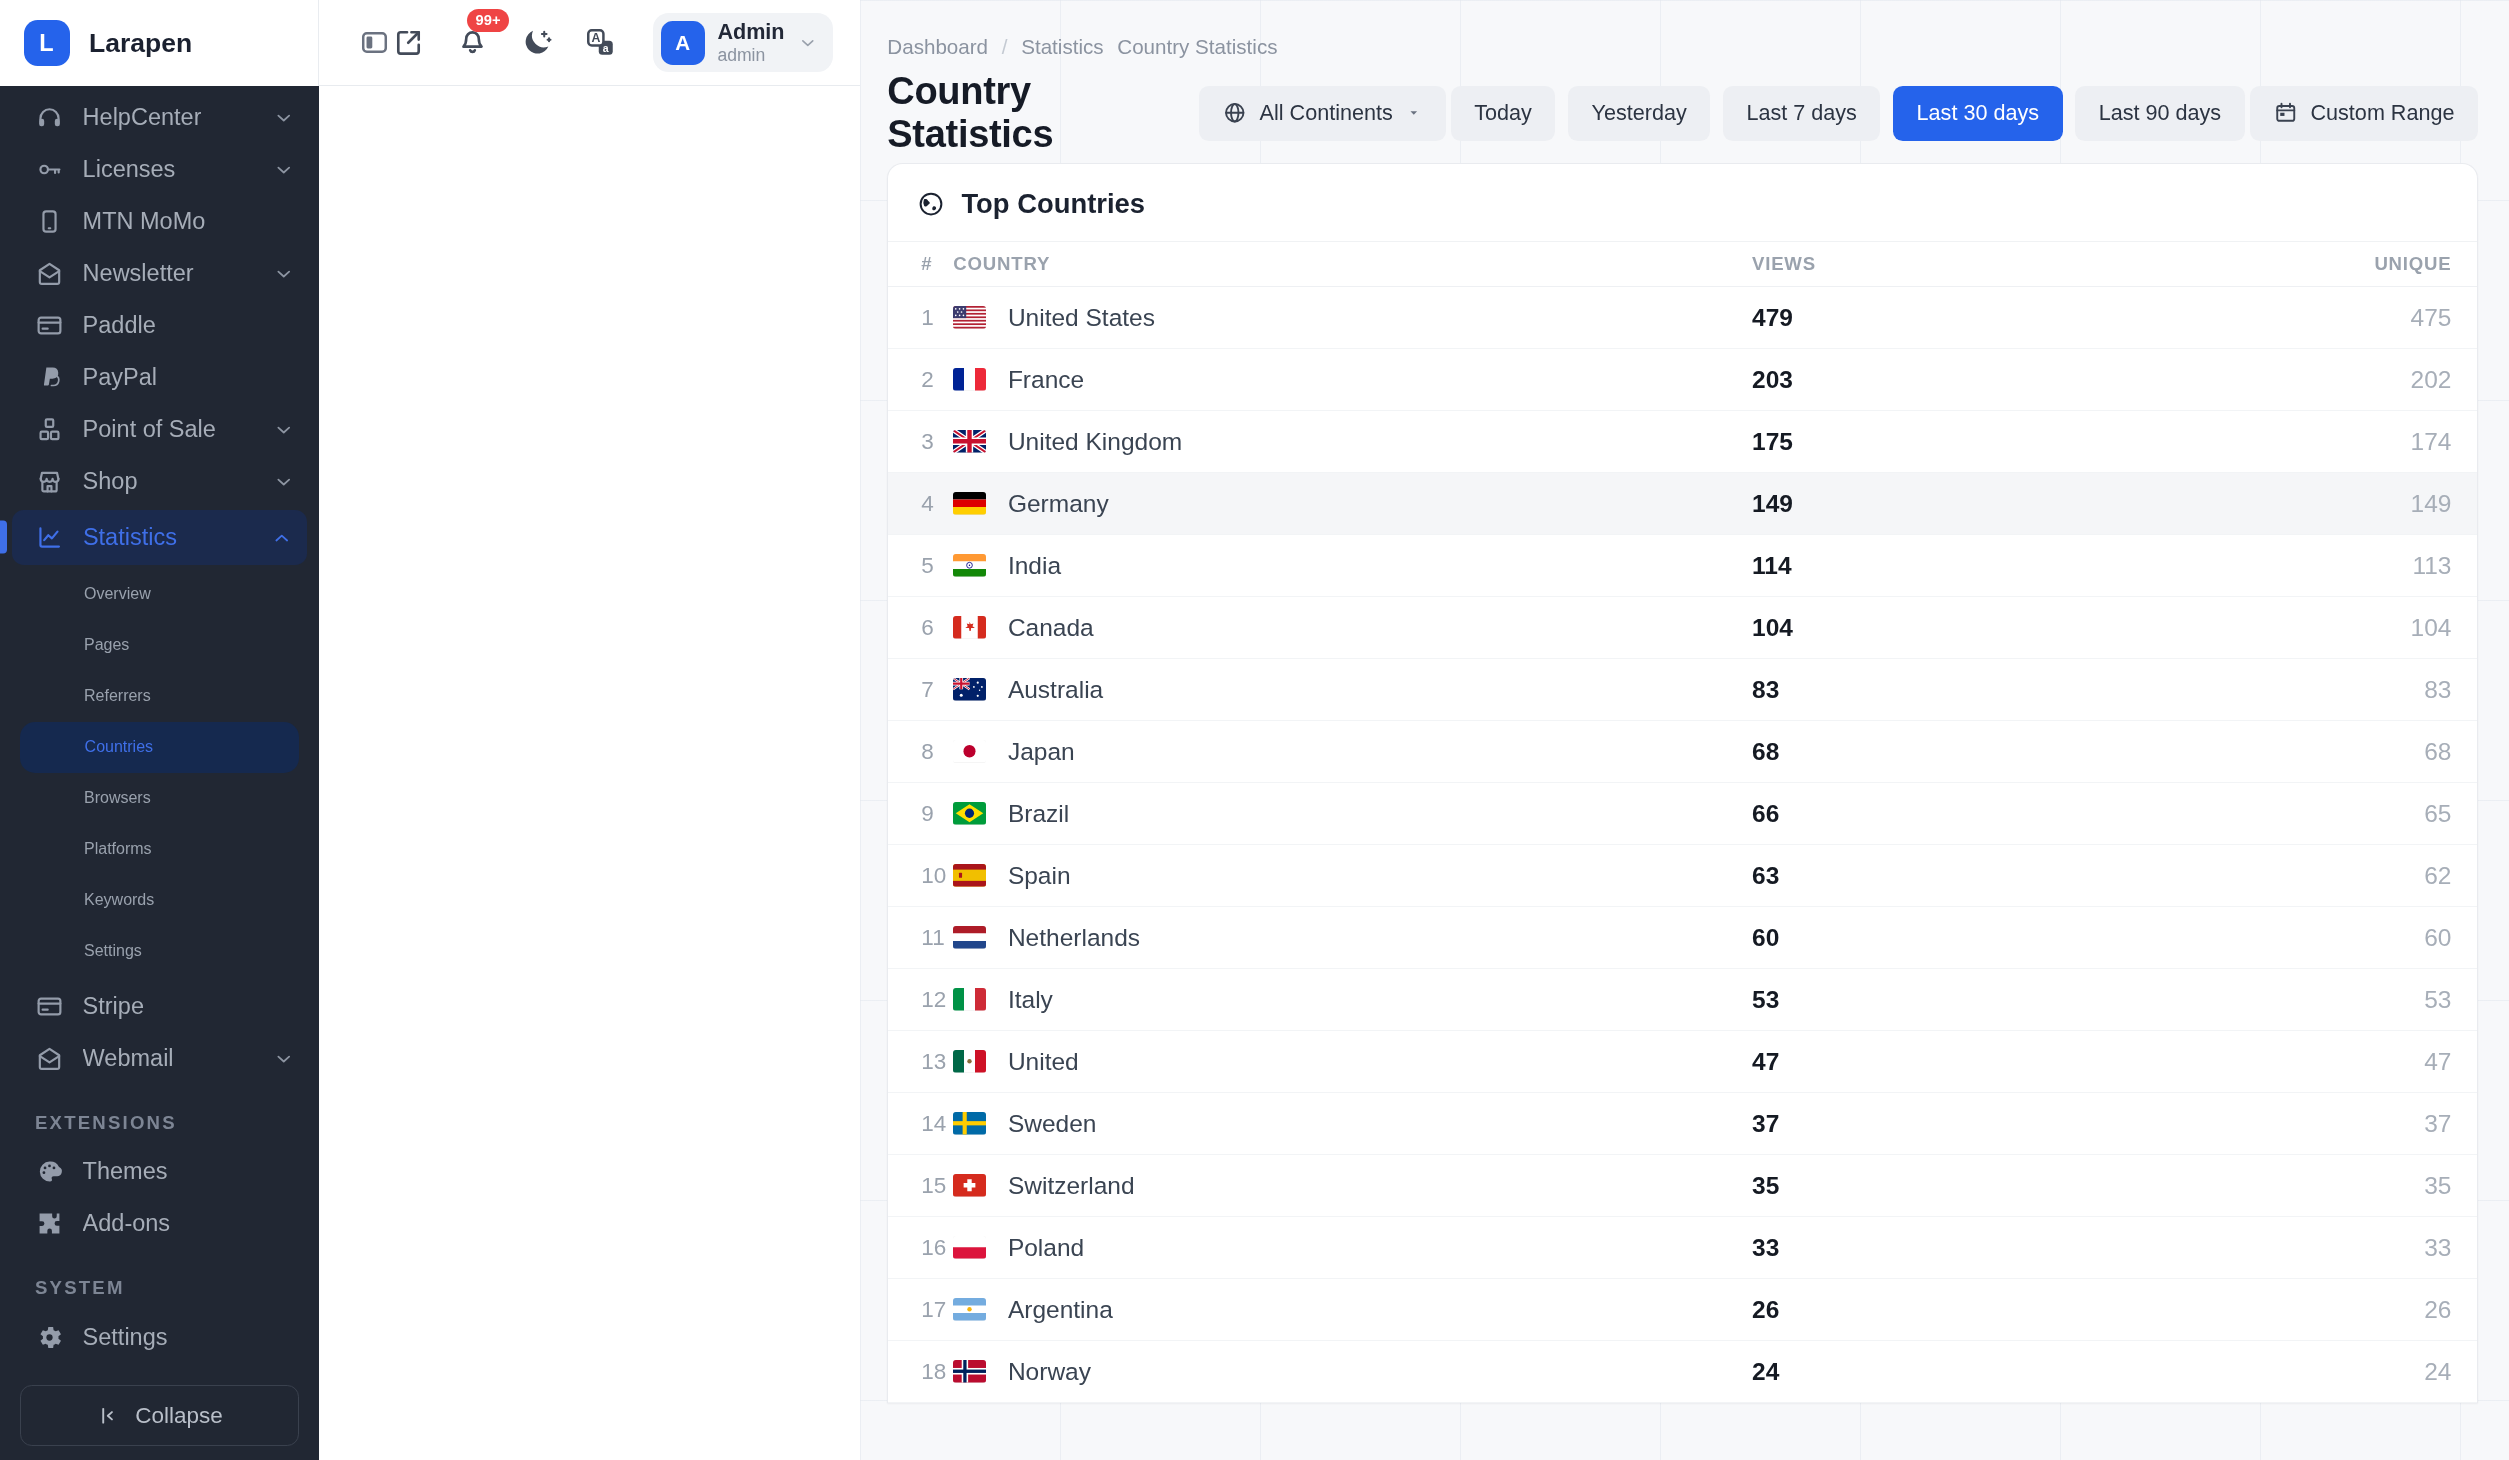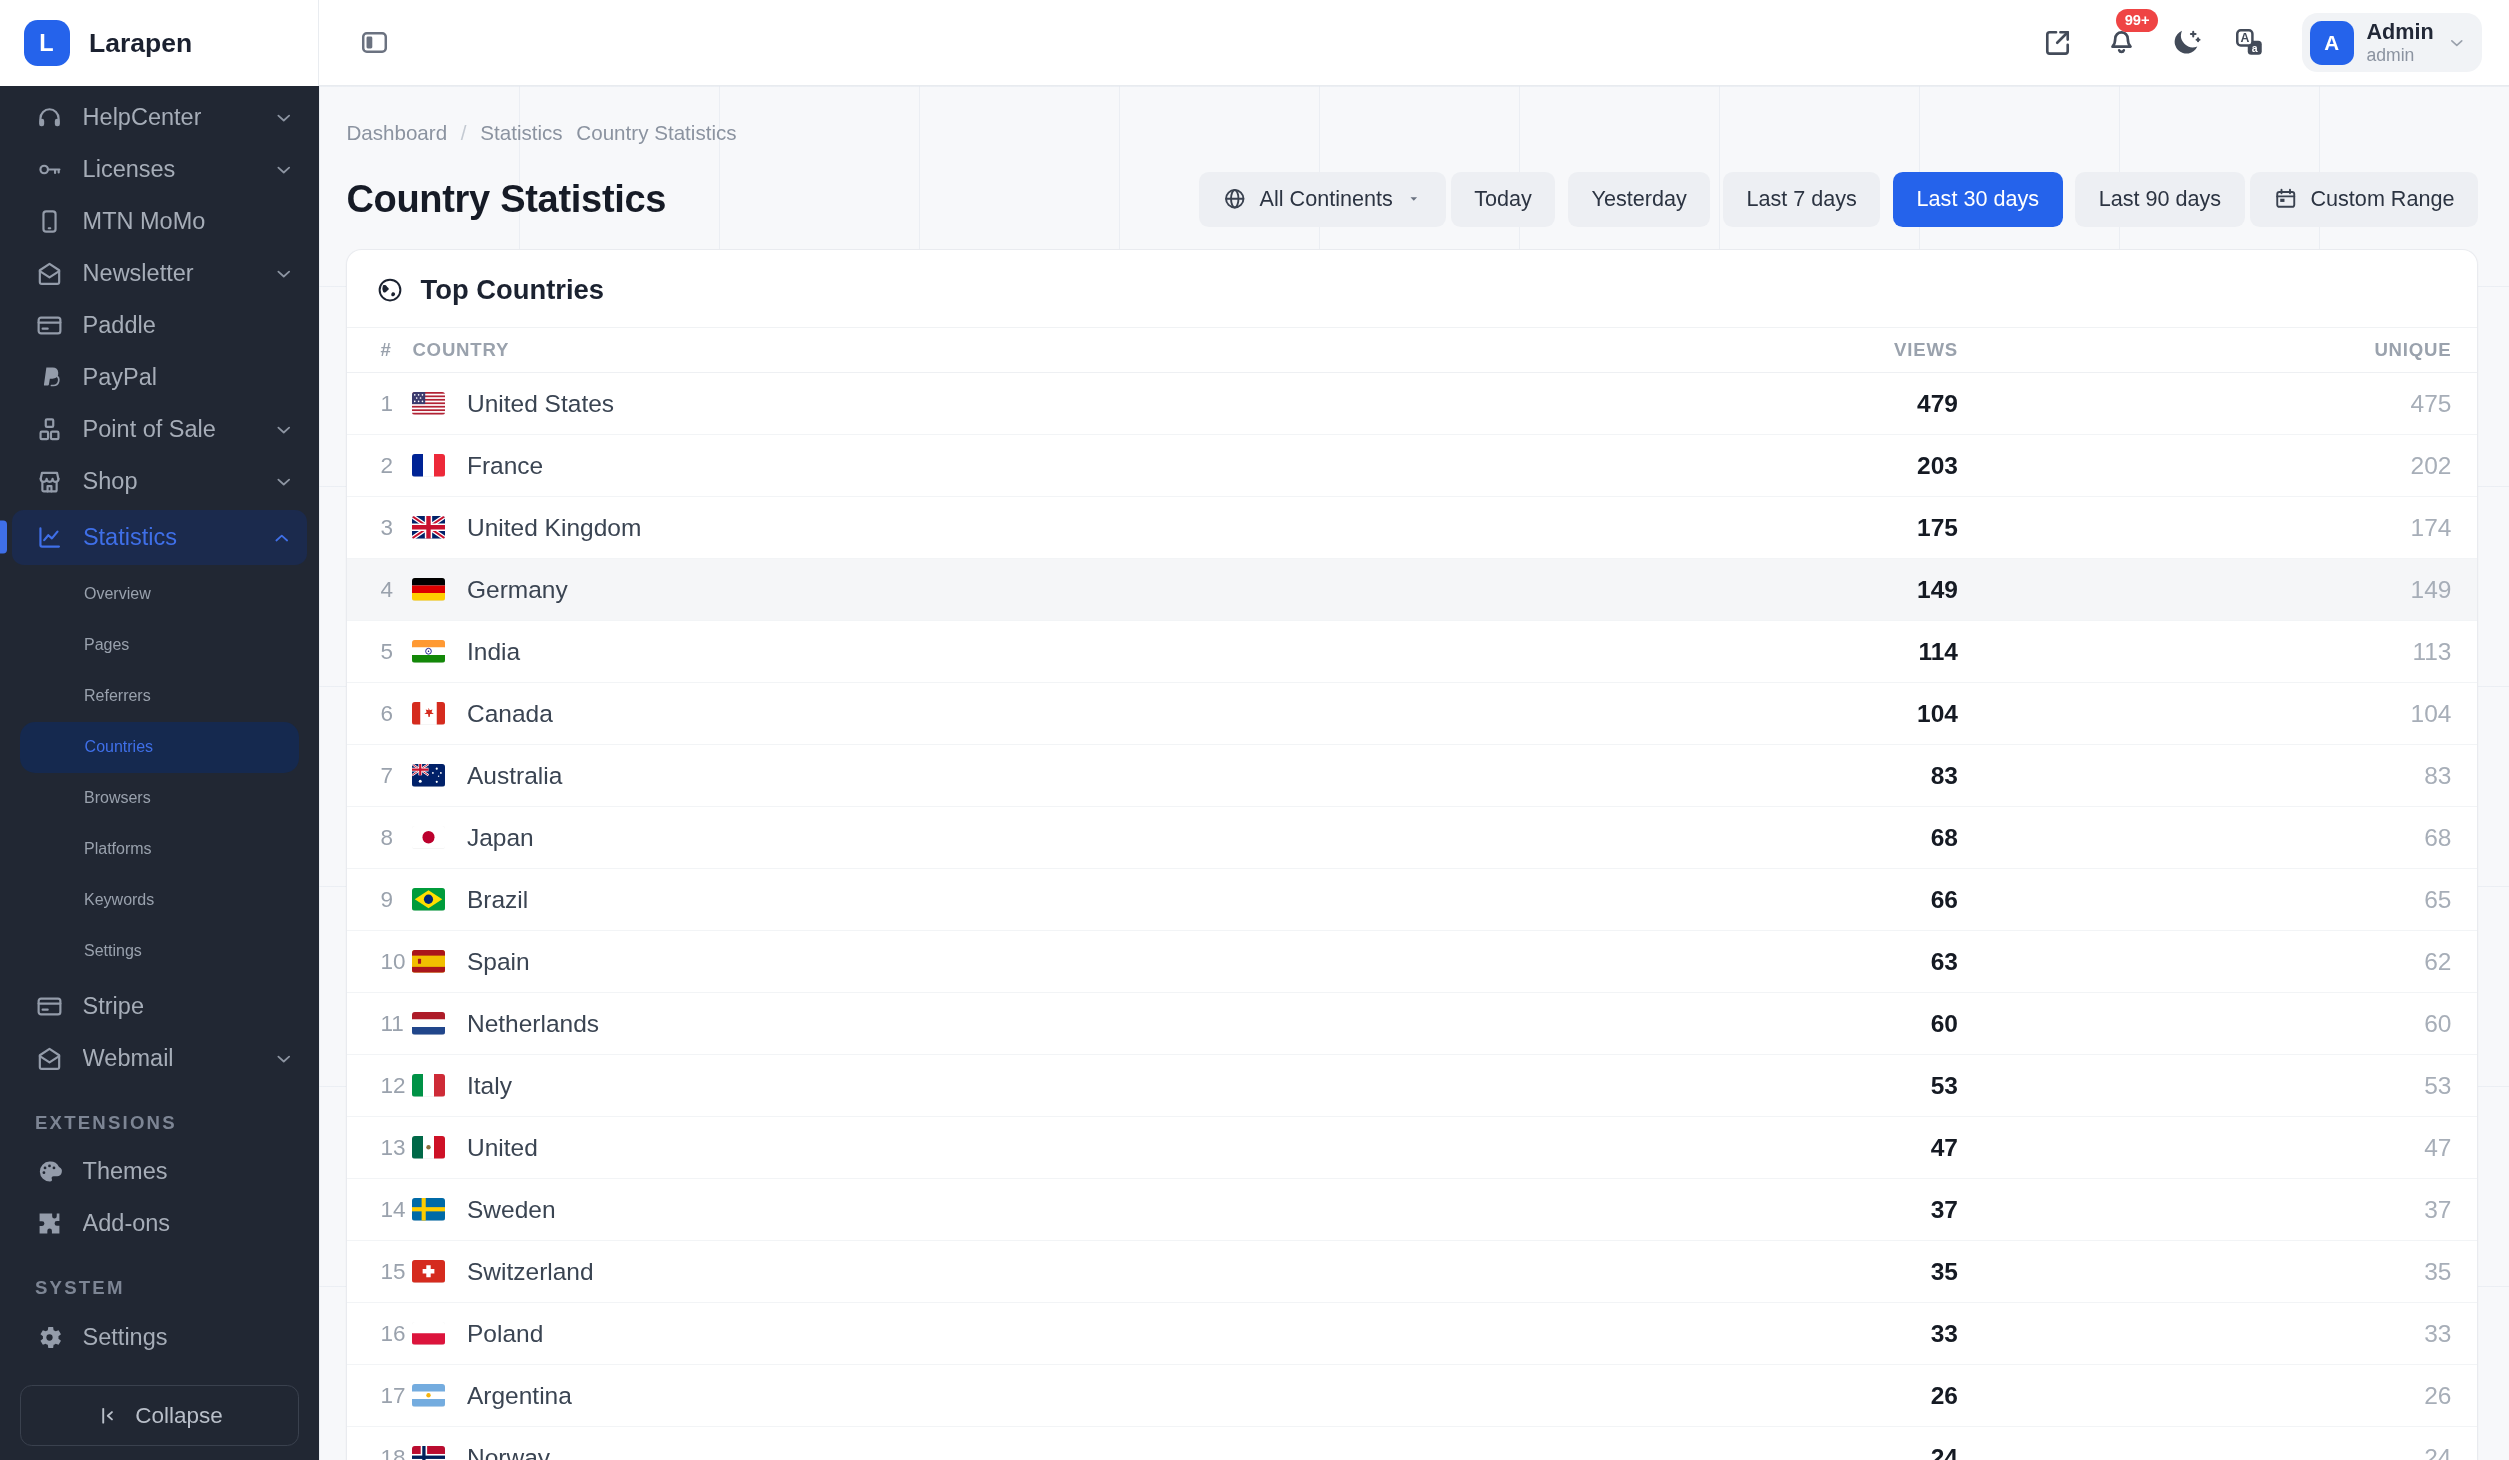--- a/index.html
+++ b/index.html
@@ -24,21 +24,21 @@
   .active-notch{position:absolute;left:-11.8px;top:50%;transform:translateY(-50%);width:6.9px;height:33px;border-radius:0 3.9px 3.9px 0;background:#3f6fe8;}
   .submenu{padding:2px 0 3.9px;}
   .sub-item{height:51px;display:flex;align-items:center;padding-left:84px;color:#99a1ad;font-size:16px;cursor:pointer;}
   .sub-item.active{background:#15294f;color:#3f6fe8;border-radius:15px;margin:0 19.6px;padding-left:65px;}
   .section-label{padding:27.4px 0 11.8px 35px;font-size:18.6px;letter-spacing:2.2px;color:#7d8594;font-weight:700;}
   .collapse-btn{margin:15.7px 19.6px 13.7px;height:61px;border:1px solid #3a414e;border-radius:11.8px;display:flex;align-items:center;justify-content:center;gap:13.7px;color:#b9bfc9;font-size:22.5px;cursor:pointer;flex:none;background:transparent;font-family:inherit;}
   .collapse-btn .icon{width:25.5px;height:25.5px;}
   .collapse-btn .icon svg{width:100%;height:100%;display:block;}
 
   
-  .main{flex:1;display:flex;flex-direction:column;min-width:0;--contrast:#ffffff;}
+  .main{flex:1;display:flex;min-width:0;--contrast:#ffffff;}
   .topbar{height:86px;background:#fff;border-bottom:1px solid #e8ebef;display:flex;align-items:center;padding:0 27.4px 0 39px;flex:none;}
   .icon-btn{width:35px;height:35px;color:#434b59;background:none;border:0;padding:0;cursor:pointer;position:relative;}
   .icon-btn svg{width:100%;height:100%;display:block;}
   .toggle-btn{color:#6b7280;width:33px;height:33px;}
   .topbar-right{margin-left:auto;display:flex;align-items:center;gap:29px;}
   .bell-wrap{position:relative;}
   .badge{position:absolute;top:-13.7px;left:11.8px;background:#ef4444;color:#fff;font-size:14.7px;font-weight:700;padding:3.9px 8.8px;border-radius:12.7px;line-height:1;}
   .user-chip{background:#f1f3f6;border-radius:15.7px;height:59px;display:flex;align-items:center;gap:12.7px;padding:0 13.7px 0 7.8px;cursor:pointer;margin-left:5.9px;}
   .avatar{width:44px;height:44px;border-radius:11.8px;background:#2563eb;color:#fff;display:grid;place-items:center;font-size:20.6px;font-weight:700;flex:none;}
   .user-meta{display:flex;flex-direction:column;line-height:1.15;}
@@ -67,21 +67,21 @@
 
   .card{margin-top:21.6px;background:#fff;border:1px solid #e9ebef;border-bottom:0;border-radius:15.7px 15.7px 0 0;box-shadow:0 1px 2px rgba(16,24,40,.05);}
   .card-header{display:flex;align-items:center;gap:15.7px;padding:23.5px 27.4px 21.6px;border-bottom:1px solid #f0f2f4;}
   .card-title{font-size:27.4px;font-weight:700;color:#1b2230;}
   .earth{width:30px;height:30px;color:#1b2230;}
   .earth svg{width:100%;height:100%;display:block;}
 
   .thead{display:flex;align-items:center;height:45px;border-bottom:1px solid #eef0f3;color:#9aa2ad;font-size:18.6px;font-weight:700;letter-spacing:0.8px;}
   .cell-rank{width:65px;padding-left:33px;flex:none;}
   .cell-country{flex:1;display:flex;align-items:center;gap:21.6px;min-width:0;}
-  .cell-views{width:206px;text-align:right;flex:none;}
+  .cell-views{width:206px;flex:none;}
   .cell-unique{width:519px;padding-right:25.5px;text-align:right;flex:none;}
   .trow{display:flex;align-items:center;height:62px;border-bottom:1px solid #f2f4f6;font-size:24.5px;cursor:default;}
   .trow.highlight{background:#f5f6f8;}
   .rank-val{color:#9aa2ad;font-size:22.5px;}
   .country-name{color:#3a4452;font-weight:500;}
   .views-val{font-weight:700;color:#151a23;}
   .unique-val{color:#a7aeb8;}
   .flag{width:33px;height:22.5px;border-radius:2.9px;overflow:hidden;box-shadow:inset 0 0 0 1px rgba(0,0,0,.08);flex:none;}
   .flag svg{width:100%;height:100%;display:block;}
 </style>

